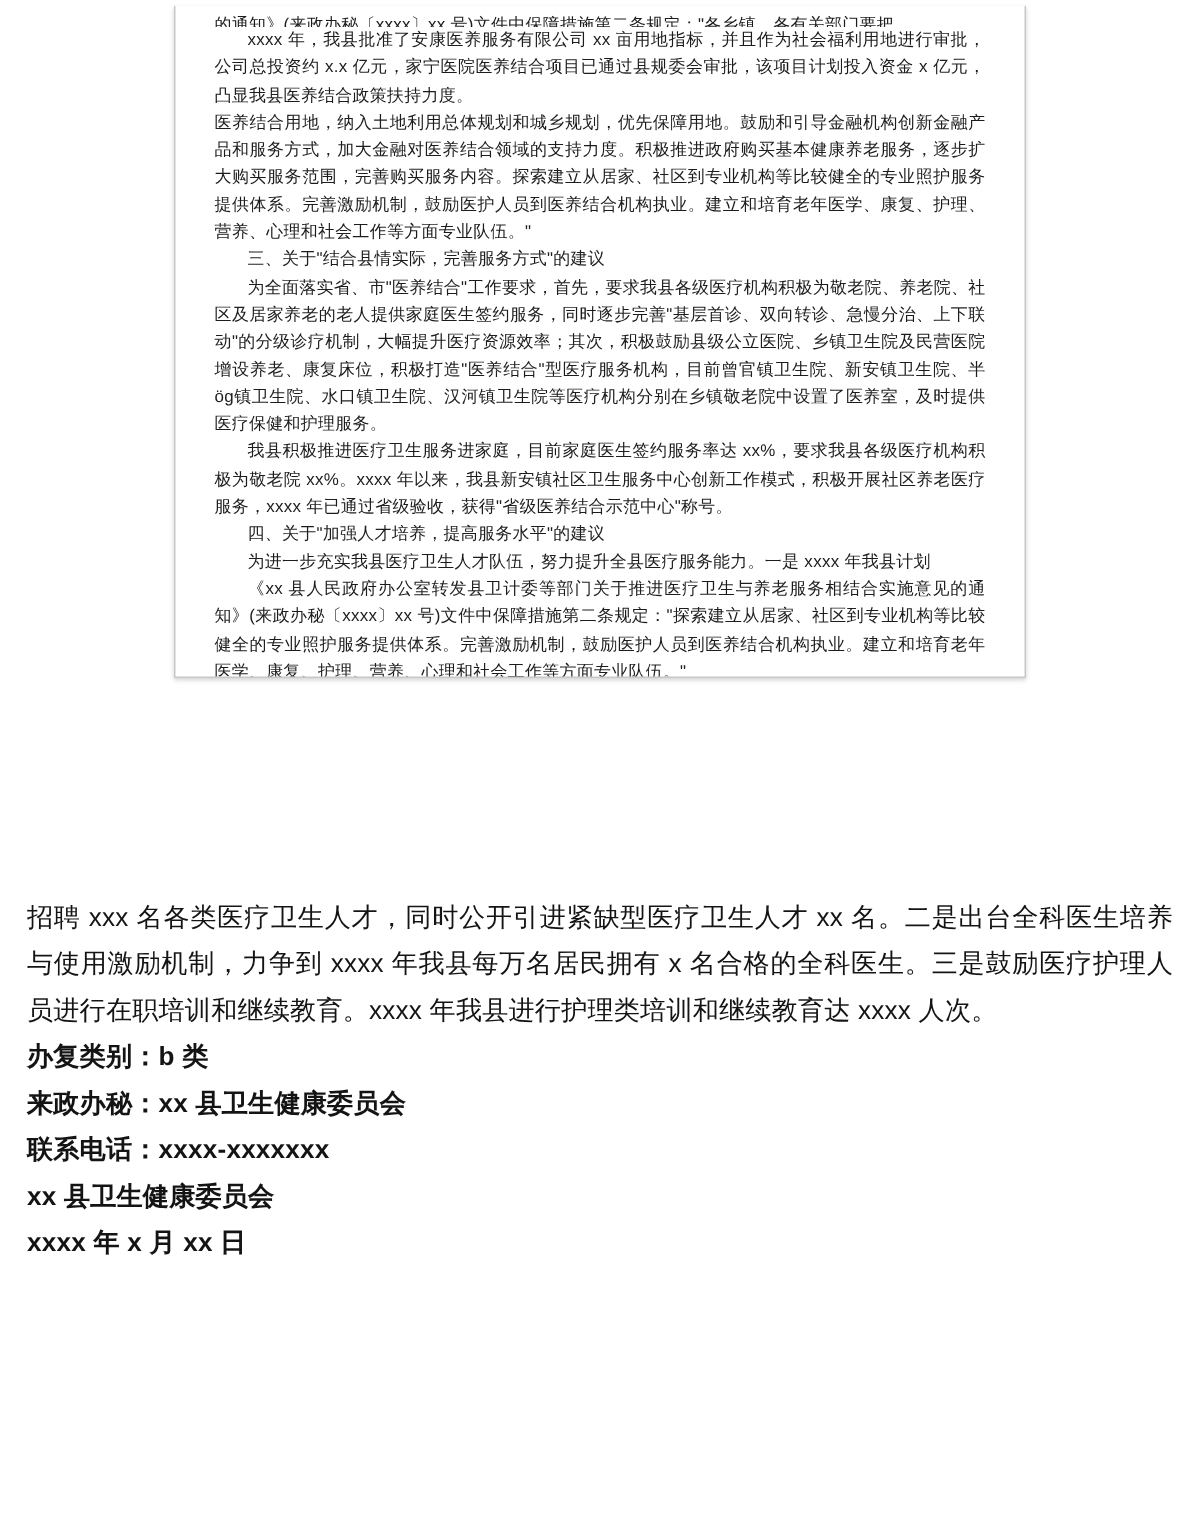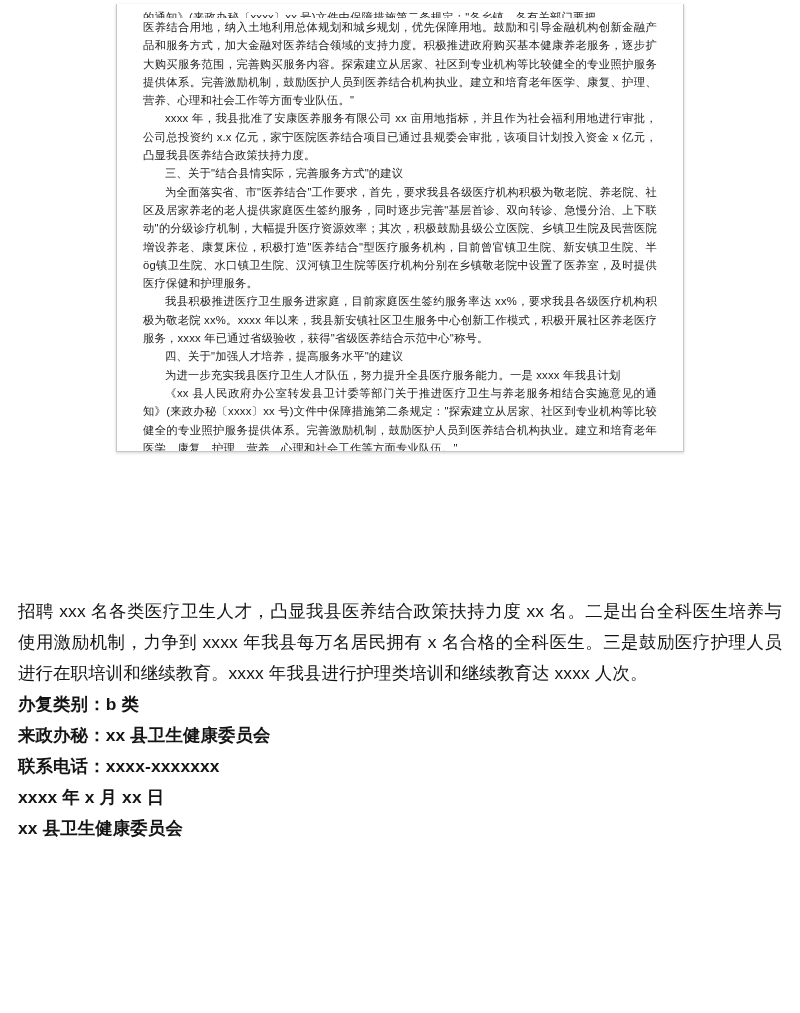--- a/index.html
+++ b/index.html
@@ -83,31 +83,31 @@
     letter-spacing: 0.15px;
     font-weight: bold;
   }
 </style>
 </head>
 <body>
 
 <div class="doc-preview">
   <div class="doc-preview-inner">
     <p class="doc-para doc-clip-top">的通知》(来政办秘〔xxxx〕xx 号)文件中保障措施第二条规定："各乡镇、各有关部门要把</p>
+    <p class="doc-para indent">xxxx 年，我县批准了安康医养服务有限公司 xx 亩用地指标，并且作为社会福利用地进行审批，公司总投资约 x.x 亿元，家宁医院医养结合项目已通过县规委会审批，该项目计划投入资金 x 亿元，凸显我县医养结合政策扶持力度。</p>
     <p class="doc-para">医养结合用地，纳入土地利用总体规划和城乡规划，优先保障用地。鼓励和引导金融机构创新金融产品和服务方式，加大金融对医养结合领域的支持力度。积极推进政府购买基本健康养老服务，逐步扩大购买服务范围，完善购买服务内容。探索建立从居家、社区到专业机构等比较健全的专业照护服务提供体系。完善激励机制，鼓励医护人员到医养结合机构执业。建立和培育老年医学、康复、护理、营养、心理和社会工作等方面专业队伍。"</p>
-    <p class="doc-para indent">xxxx 年，我县批准了安康医养服务有限公司 xx 亩用地指标，并且作为社会福利用地进行审批，公司总投资约 x.x 亿元，家宁医院医养结合项目已通过县规委会审批，该项目计划投入资金 x 亿元，凸显我县医养结合政策扶持力度。</p>
     <p class="doc-para heading">三、关于"结合县情实际，完善服务方式"的建议</p>
     <p class="doc-para indent">为全面落实省、市"医养结合"工作要求，首先，要求我县各级医疗机构积极为敬老院、养老院、社区及居家养老的老人提供家庭医生签约服务，同时逐步完善"基层首诊、双向转诊、急慢分治、上下联动"的分级诊疗机制，大幅提升医疗资源效率；其次，积极鼓励县级公立医院、乡镇卫生院及民营医院增设养老、康复床位，积极打造"医养结合"型医疗服务机构，目前曾官镇卫生院、新安镇卫生院、半ög镇卫生院、水口镇卫生院、汉河镇卫生院等医疗机构分别在乡镇敬老院中设置了医养室，及时提供医疗保健和护理服务。</p>
     <p class="doc-para indent">我县积极推进医疗卫生服务进家庭，目前家庭医生签约服务率达 xx%，要求我县各级医疗机构积极为敬老院 xx%。xxxx 年以来，我县新安镇社区卫生服务中心创新工作模式，积极开展社区养老医疗服务，xxxx 年已通过省级验收，获得"省级医养结合示范中心"称号。</p>
     <p class="doc-para heading">四、关于"加强人才培养，提高服务水平"的建议</p>
     <p class="doc-para indent">为进一步充实我县医疗卫生人才队伍，努力提升全县医疗服务能力。一是 xxxx 年我县计划</p>
     <p class="doc-para indent">《xx 县人民政府办公室转发县卫计委等部门关于推进医疗卫生与养老服务相结合实施意见的通知》(来政办秘〔xxxx〕xx 号)文件中保障措施第二条规定："探索建立从居家、社区到专业机构等比较健全的专业照护服务提供体系。完善激励机制，鼓励医护人员到医养结合机构执业。建立和培育老年医学、康复、护理、营养、心理和社会工作等方面专业队伍。"</p>
   </div>
 </div>
 
 <div class="main-text">
-  <p class="main-para">招聘 xxx 名各类医疗卫生人才，凸显我县医养结合政策扶持力度 xx 名。二是出台全科医生培养与使用激励机制，力争到 xxxx 年我县每万名居民拥有 x 名合格的全科医生。三是鼓励医疗护理人员进行在职培训和继续教育。xxxx 年我县进行护理类培训和继续教育达 xxxx 人次。</p>
+  <p class="main-para">招聘 xxx 名各类医疗卫生人才，同时公开引进紧缺型医疗卫生人才 xx 名。二是出台全科医生培养与使用激励机制，力争到 xxxx 年我县每万名居民拥有 x 名合格的全科医生。三是鼓励医疗护理人员进行在职培训和继续教育。xxxx 年我县进行护理类培训和继续教育达 xxxx 人次。</p>
   <p class="meta-line">办复类别：b 类</p>
   <p class="meta-line">来政办秘：xx 县卫生健康委员会</p>
   <p class="meta-line">联系电话：xxxx-xxxxxxx</p>
+  <p class="meta-line">xx 县卫生健康委员会</p>
   <p class="meta-line">xxxx 年 x 月 xx 日</p>
-  <p class="meta-line">xx 县卫生健康委员会</p>
 </div>
 
 </body></html>

